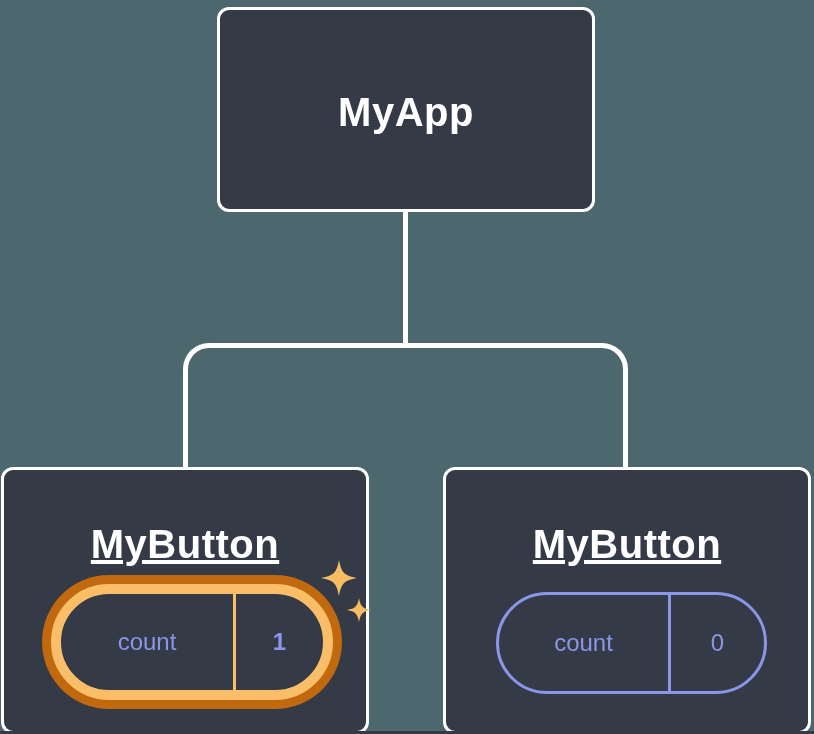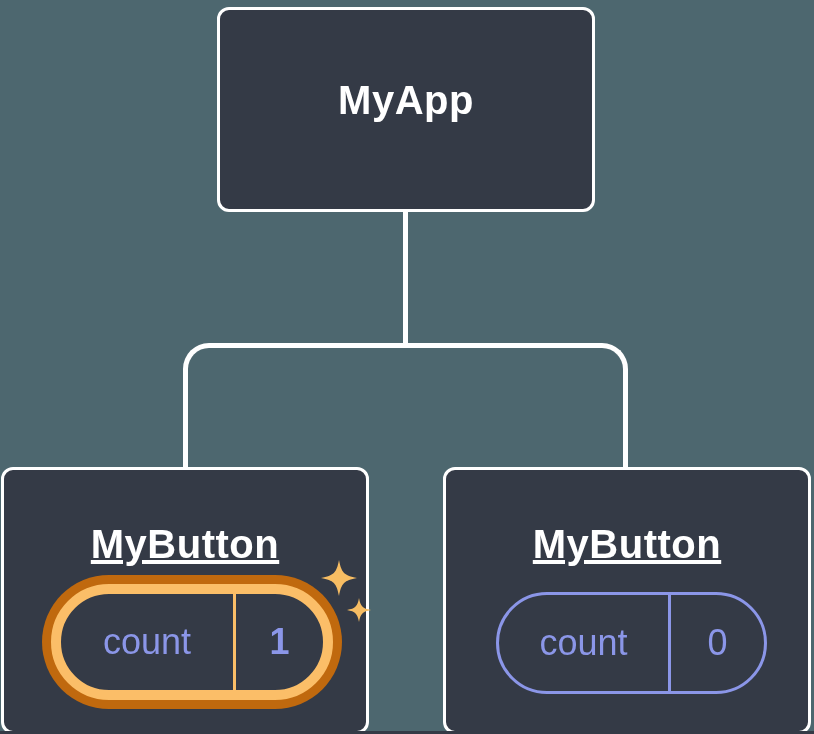--- a/index.html
+++ b/index.html
@@ -25,21 +25,21 @@
   .node-child-left{ left:1px; top:467px; width:368px; height:267px; }
   .node-child-right{ left:443px; top:467px; width:368px; height:267px; }
   .node-title{
     position:absolute; left:0; right:0;
     text-align:center;
     color:#ffffff;
     font-size:40px;
     font-weight:700;
     letter-spacing:0.5px;
   }
-  .node-root .node-title{ top:68px; }
+  .node-root .node-title{ top:80px; }
   .node-child-left .node-title, .node-child-right .node-title{ top:52px;text-decoration:underline; }
 
   
   .edge-trunk{
     position:absolute;
     left:403px; top:210px;
     width:5px; height:138px;
     background:#ffffff;
   }
   .edge-branches{
@@ -54,21 +54,21 @@
   }
 
   
   .pill{
     position:absolute;
     display:flex;
     align-items:stretch;
     box-sizing:border-box;
     border-radius:999px;
     color:#8b96e8;
-    font-size:36px;
+    font-size:24px;
   }
   .pill-highlight{
     left:47px; top:114px;
     width:282px; height:116px;
     border:10px solid #fbbe68;
     box-shadow:0 0 0 9px #c0690e;
     background:#343a46;
   }
   .pill-plain{
     left:50px; top:122px;

